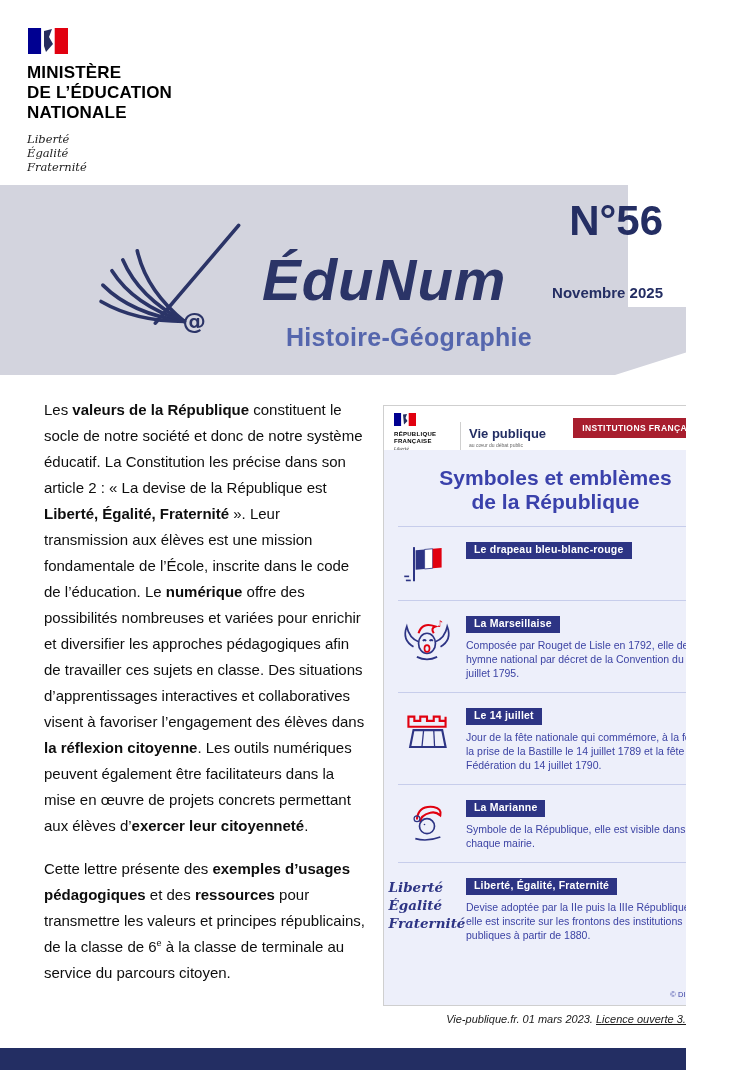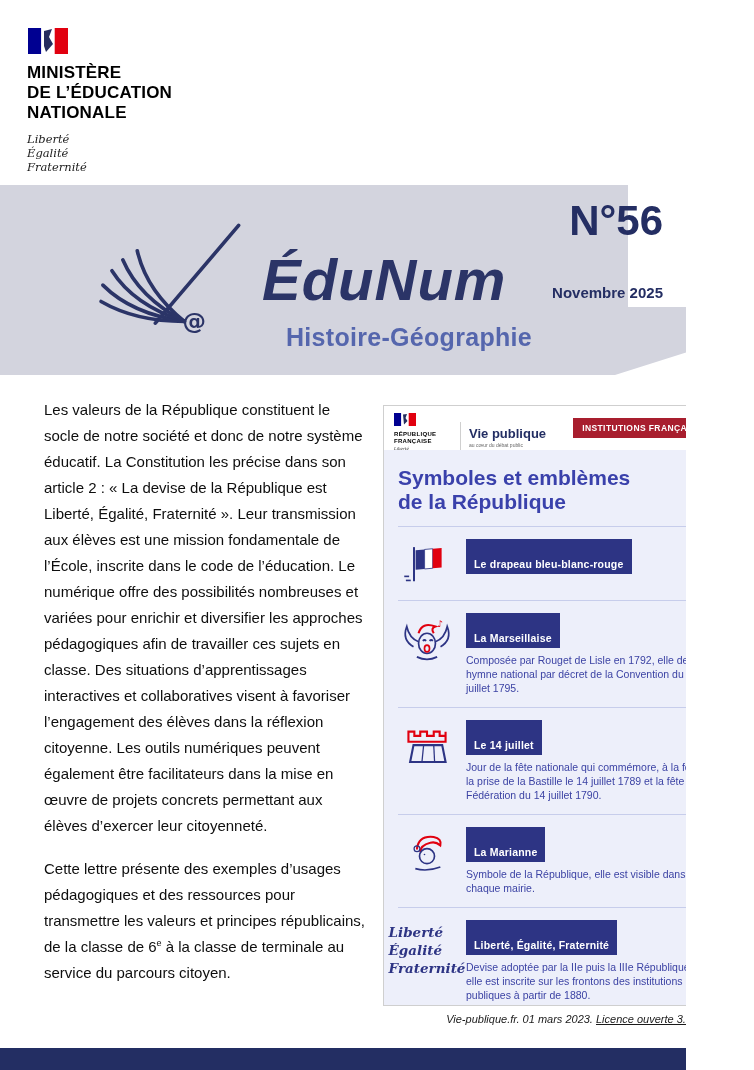--- a/index.html
+++ b/index.html
@@ -24,45 +24,45 @@
                      color:#5566ad; letter-spacing:.3px; }
 
   .issue-box { position:absolute; top:198px; right:23px; width:180px; text-align:right; }
   .issue-number { font-size:42px; line-height:1.1; font-weight:800; color:#242e63; }
   .issue-date { margin-top:40px; font-size:15px; font-weight:700; color:#242e63; }
 
   
   .article { position:absolute; left:44px; top:397px; width:323px; }
   .article p { font-size:15px; line-height:26px; color:#0e0e0e; }
   .article p + p { margin-top:17px; }
-  .b { font-weight:400;text-align:center; }
+  .b { font-weight:700;text-align:center; }
   sup { vertical-align:super; font-size:.6em; line-height:0; }
 
   
   .card { position:absolute; left:383px; top:405px; width:345px; height:601px;
           background:#fff; border:1px solid #cfcfcf; display:flex; flex-direction:column; }
   .card-header { height:44px; padding:6px 10px 4px 10px; display:flex;
                  justify-content:space-between; align-items:flex-start; background:#fff; }
   .ch-left { display:flex; align-items:center; gap:8px; }
   .rf-block { width:58px; }
   .rf-name { font-size:6px; line-height:7px; font-weight:700; color:#000; letter-spacing:.3px; margin-top:1px; }
   .rf-motto { font-family:"DejaVu Serif", serif; font-style:italic; font-size:4px; line-height:5px; color:#333; margin-top:1px; }
   .ch-divider { width:1px; height:30px; background:#cfcfcf; }
   .vp-name { font-size:13px; font-weight:700; color:#232e63; }
   .vp-tag { font-size:5px; color:#666; margin-top:1px; }
   .inst-badge { background:#a81e2e; color:#fff; font-size:8.5px; font-weight:700;
                 letter-spacing:.4px; padding:5px 9px 5px; margin-top:6px; white-space:nowrap; }
 
   .card-body { flex:1; background:#edeffa; padding:8px 14px 6px 14px; display:flex; flex-direction:column; overflow:hidden; }
-  .card-title { color:#3a41ab; font-weight:800; font-size:21px; line-height:24px; margin:8px 0 12px; }
+  .card-title { text-align:center; color:#3a41ab; font-weight:800; font-size:21px; line-height:24px; margin:8px 0 12px; }
   .info-item { display:flex; gap:10px; padding:12px 2px 12px 0; border-top:1px solid #c7cdeb; }
   .item-icon { width:58px; flex:0 0 58px; display:flex; justify-content:center; align-items:flex-start; padding-top:3px; }
   .item-body { flex:1; }
   .item-label { display:inline-block; background:#2d3484; color:#fff; font-size:10.5px; font-weight:700;
-                padding:19px 8px 4px; letter-spacing:.2px; }
+                padding:1px 8px 4px; letter-spacing:.2px; }
   .item-text { margin-top:5px; color:#3c43a4; font-size:10.5px; line-height:14px; }
   .motto-art { font-family:"DejaVu Serif", serif; font-style:italic; font-weight:700;
                color:#2d3484; font-size:13.5px; line-height:18px; }
   .card-copyright { margin-top:auto; text-align:right; font-size:7.5px; color:#3c43a4; padding-top:4px; }
 
   
   .caption { position:absolute; left:383px; top:1013px; width:345px; text-align:right; padding-right:36px;
              font-style:italic; font-size:11px; color:#1a1a1a; }
   .caption .link { text-decoration:underline; cursor:pointer; }
 

